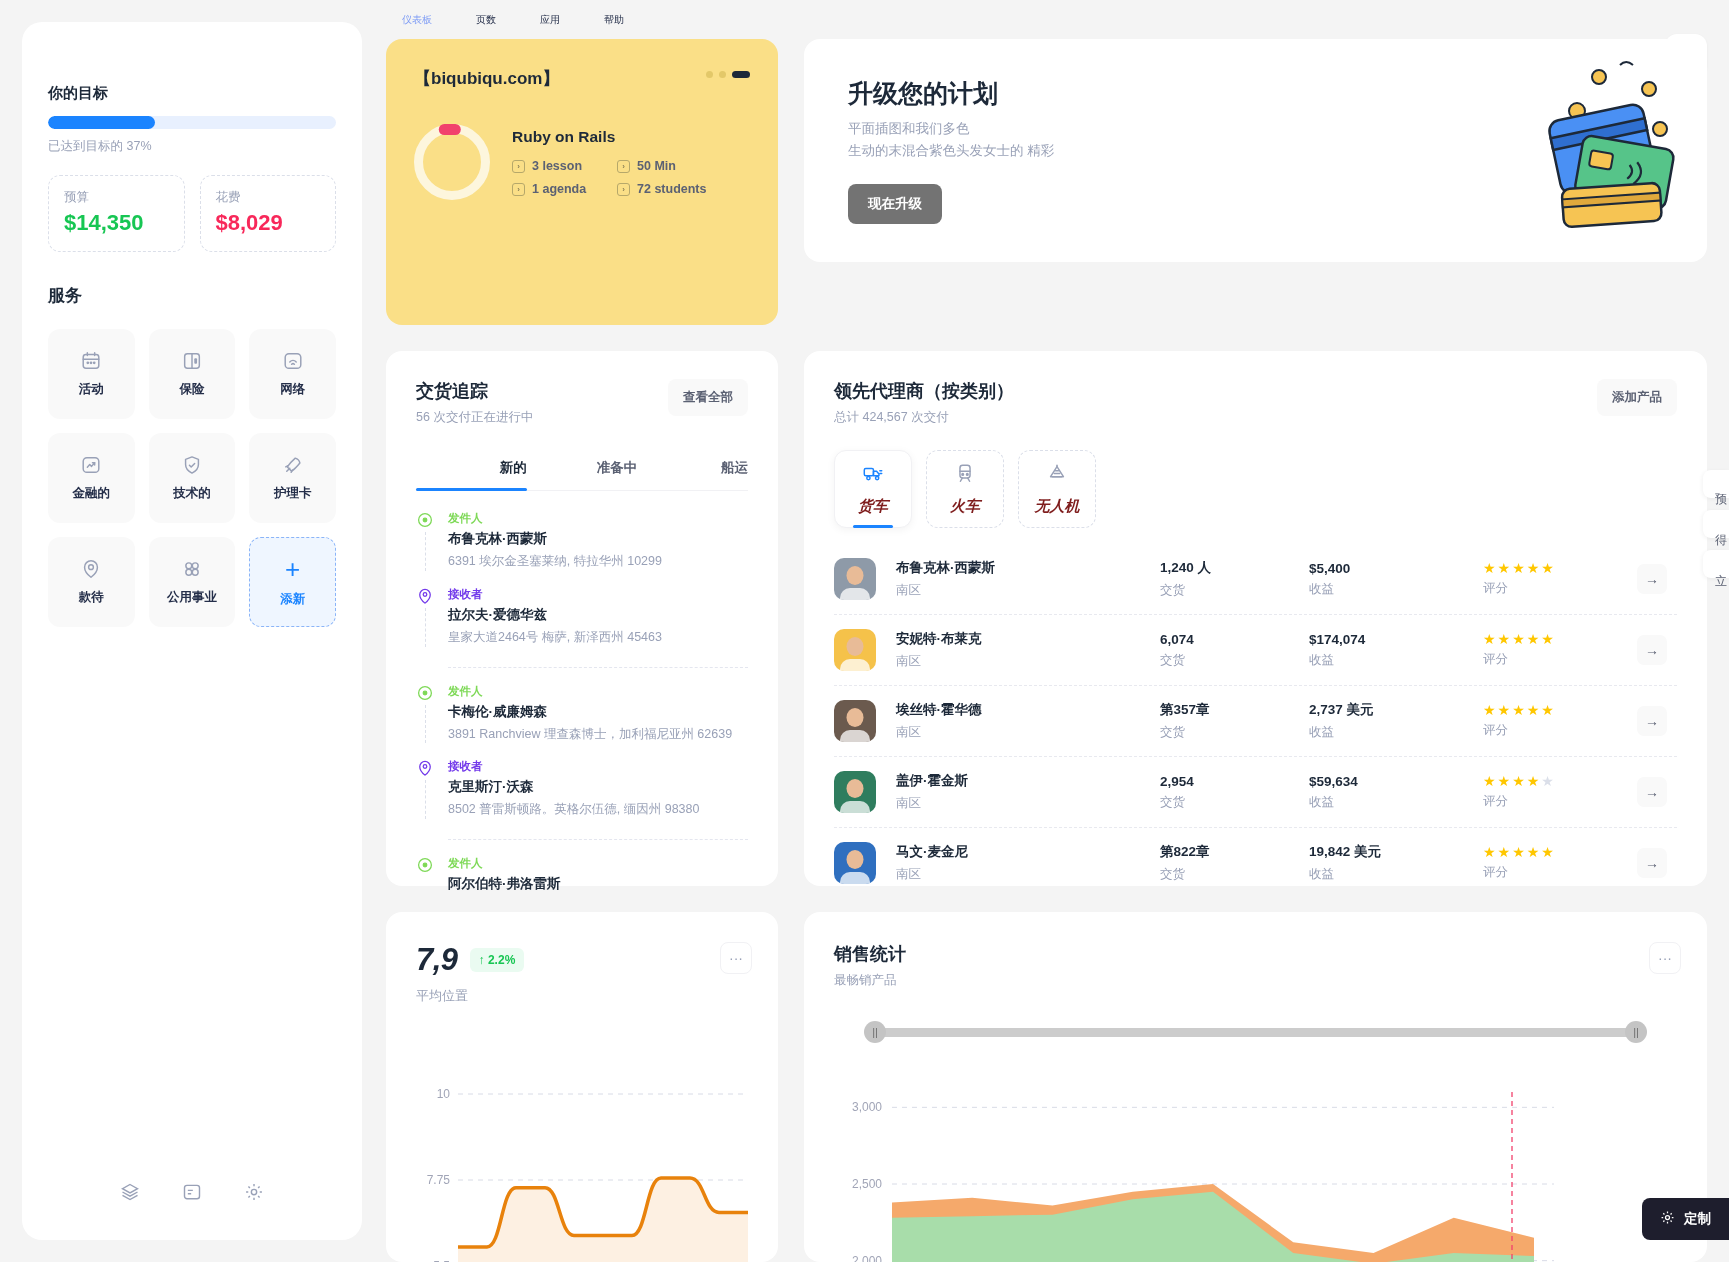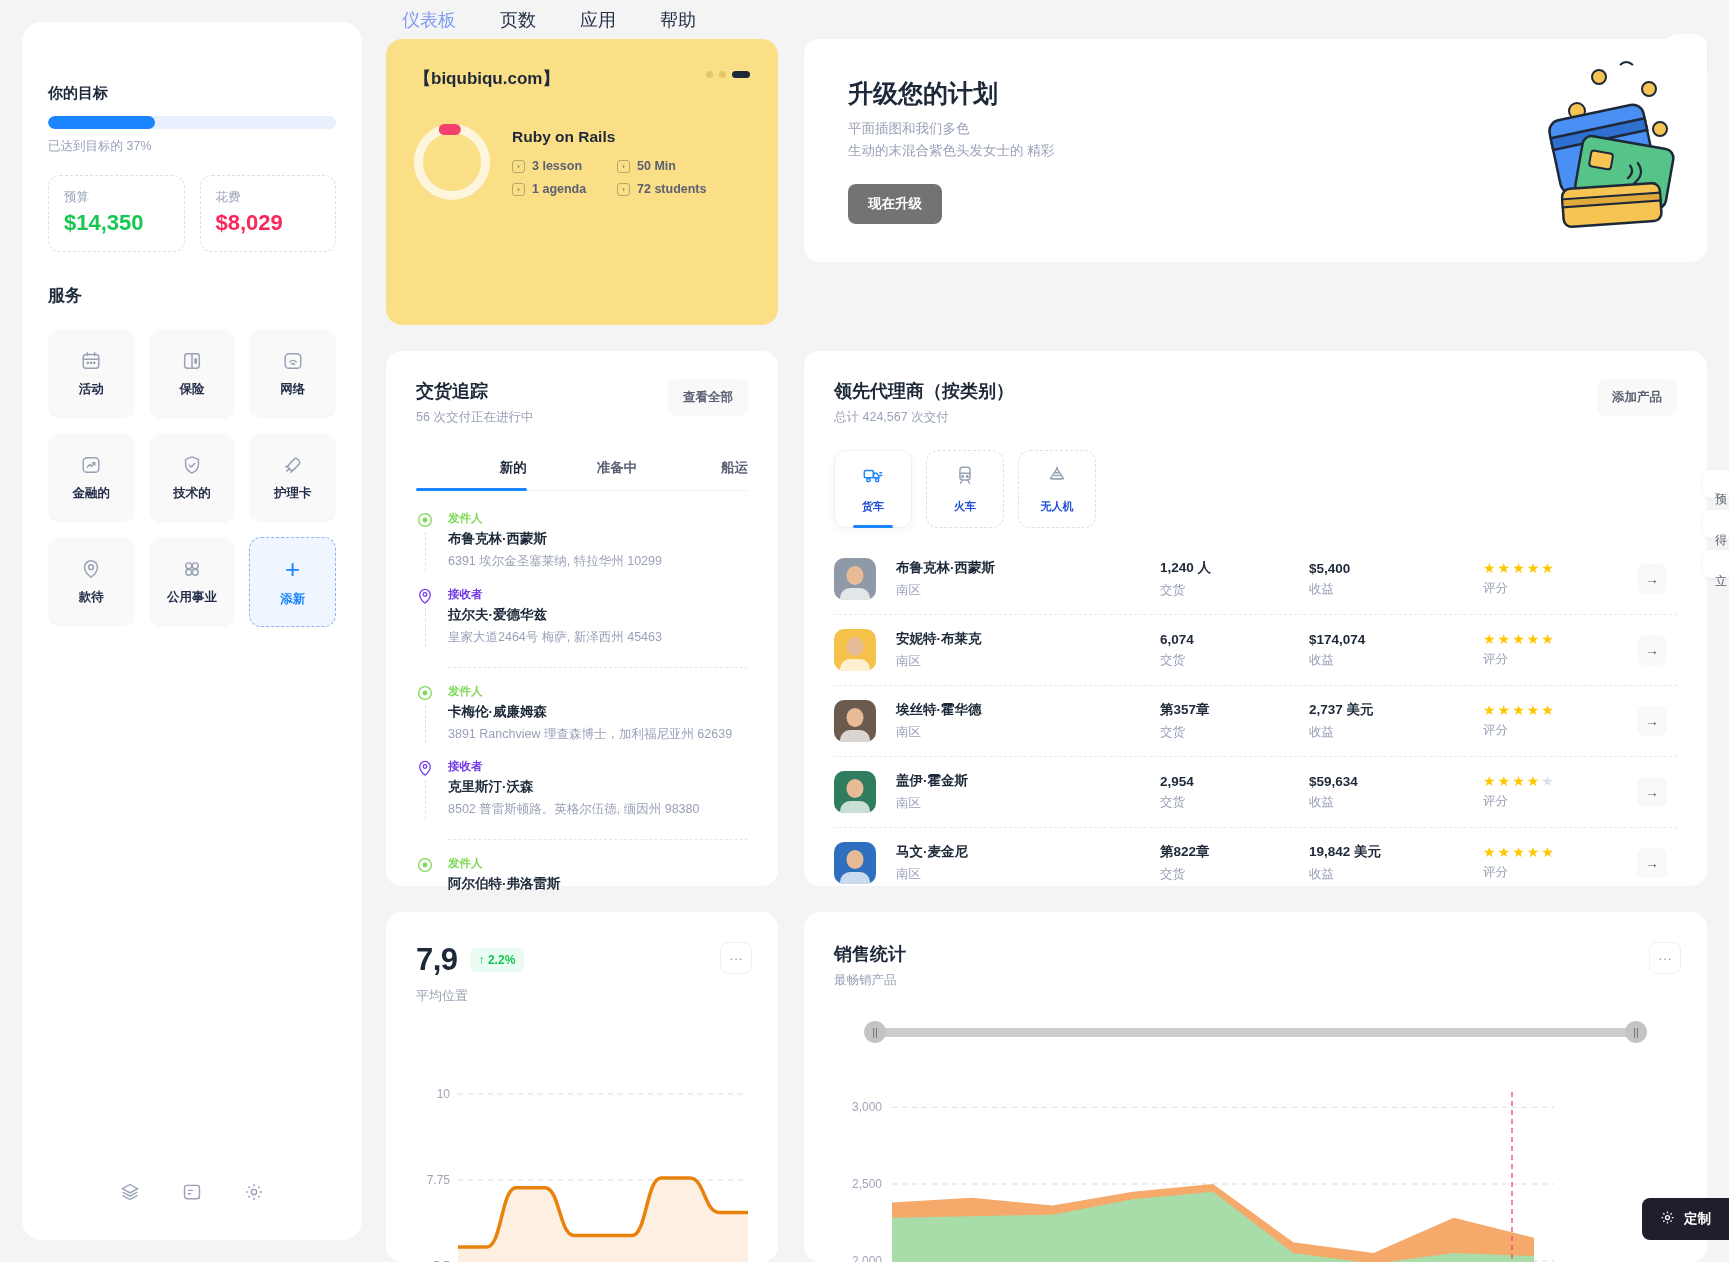--- a/index.html
+++ b/index.html
@@ -76,21 +76,21 @@
   .svc-ico { color:#99a1b7; display:flex; }
 
   .sidebar-footer {
     margin-top: auto; padding-bottom: 14px;
     display:flex; justify-content:center; gap: 42px; color:#99a1b7;
   }
 
   
   .main { flex: 1; display: flex; flex-direction: column; padding: 0 22px 0 24px; min-width:0; }
   .topnav { height: 88px; display:flex; align-items:center; gap: 44px; padding-left: 16px; }
-  .topnav a { font-size: 18px; color:#252f4a; text-decoration:none; }
+  .topnav a { font-size: 10px; color:#252f4a; text-decoration:none; }
   .topnav a.active { color:#7e9cf5; }
   .chat-btn {
     position:absolute; right: 22px; top: 34px; width: 42px; height: 42px;
     border-radius: 12px; background:#fff; display:flex; align-items:center; justify-content:center;
     box-shadow: 0 1px 3px rgba(0,0,0,.05);
   }
 
   .grid { display: grid; grid-template-columns: 392px 1fr; gap: 26px; }
   .card { background:#fff; border-radius: 16px; }
 
@@ -150,42 +150,42 @@
   .sep { border-top: 1px dashed #e4e6ef; margin: 4px 0 16px 32px; }
 
   
   .agents { padding: 28px 30px 8px 30px; height: 535px; }
   .cat-row { margin-top: 24px; display:flex; gap: 14px; }
   .cat {
     width: 78px; height: 78px; border-radius: 12px; border:1px dashed #dbdfe9;
     display:flex; flex-direction:column; align-items:center; justify-content:center; gap: 9px;
     color:#99a1b7; cursor:pointer; position:relative; background:#fff;
   }
-  .cat .lbl { font-size: 11px; font-weight:600; color:#1d4ed8; }
+  .cat .lbl { font-size: 15px; font-weight:600; color:#7f1d1d;font-style:italic; }
   .cat.active { border:1px solid #f1f1f4; box-shadow:0 2px 8px rgba(0,0,0,.05); color:#1b84ff; }
   .cat.active::after { content:''; position:absolute; left: 18px; right:18px; bottom:-1px; height:3px; border-radius:2px; background:#1b84ff; }
 
   .agent-row { display:grid; grid-template-columns: 48px 250px 135px 160px 1fr 40px; align-items:center;
                gap: 0 14px; padding: 14px 0; border-bottom: 1px dashed #e8e9ef; }
   .agent-row:last-child { border-bottom: none; }
   .ava { width: 42px; height: 42px; border-radius: 10px; overflow:hidden; position:relative; }
   .cell-main { font-size: 13.5px; font-weight:bold; color:#1d2939; }
   .cell-sub { margin-top: 5px; font-size: 12.5px; color:#99a1b7; }
   .stars { display:flex; gap:2px; }
   .star { color:#ffc700; font-size: 14px; line-height:1; }
   .star.off { color:#dbdfe9; }
   .arrow-btn {
     width: 30px; height: 30px; border-radius: 7px; background:#f9f9f9; border:none; cursor:pointer;
     display:flex; align-items:center; justify-content:center; color:#5b6173; font-size: 14px;
   }
 
   
   .bottom { display:grid; grid-template-columns: 392px 1fr; gap: 26px; margin-top: 26px; }
   .posi { padding: 30px 30px 0 30px; height: 350px; position:relative; overflow:hidden; }
-  .big-num { font-size: 31px; font-weight: bold; color:#1d2939; letter-spacing:-.5px; }
+  .big-num { font-size: 31px; font-weight: bold; color:#1d2939; letter-spacing:-.5px;font-style:italic; }
   .badge-up { background:#eafbf1; color:#17c653; font-size:12px; font-weight:bold; border-radius:6px; padding:5px 9px; }
   .kpi-sub { margin-top: 9px; font-size: 13px; color:#99a1b7; }
   .dots-btn {
     position:absolute; right: 26px; top: 30px; width: 32px; height:32px; border-radius:8px;
     border:1px solid #f1f1f4; background:#fff; display:flex; align-items:center; justify-content:center;
     color:#99a1b7; font-size: 14px; cursor:pointer;
   }
   .axis-lbl { font-size: 12px; fill:#a1a5b7; }
 
   .sales { padding: 30px 30px 0 30px; height: 350px; position:relative; overflow:hidden; }

